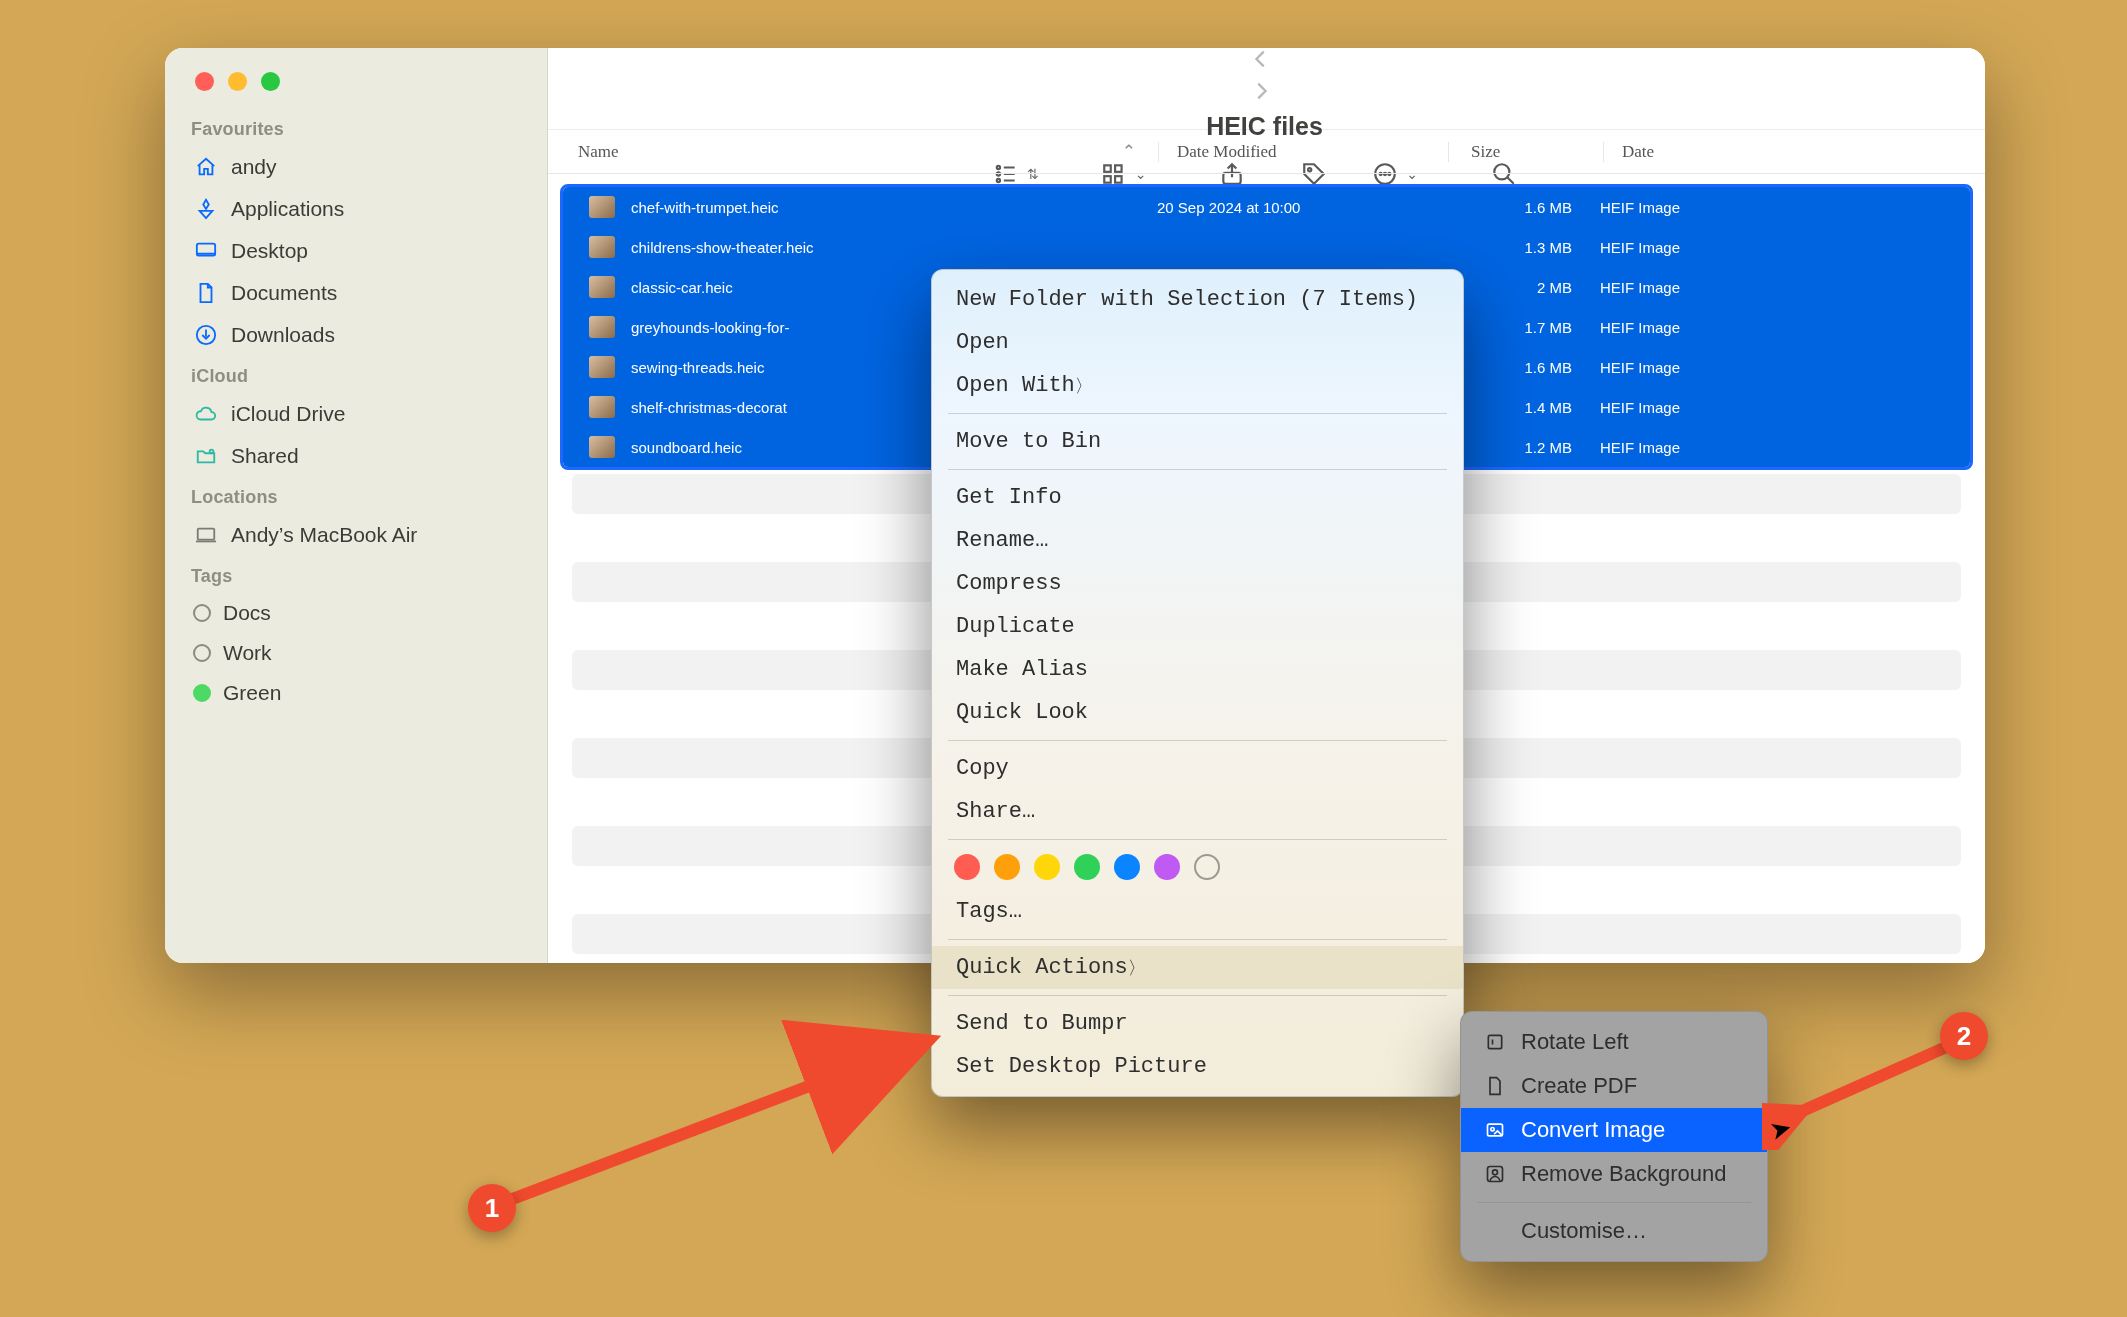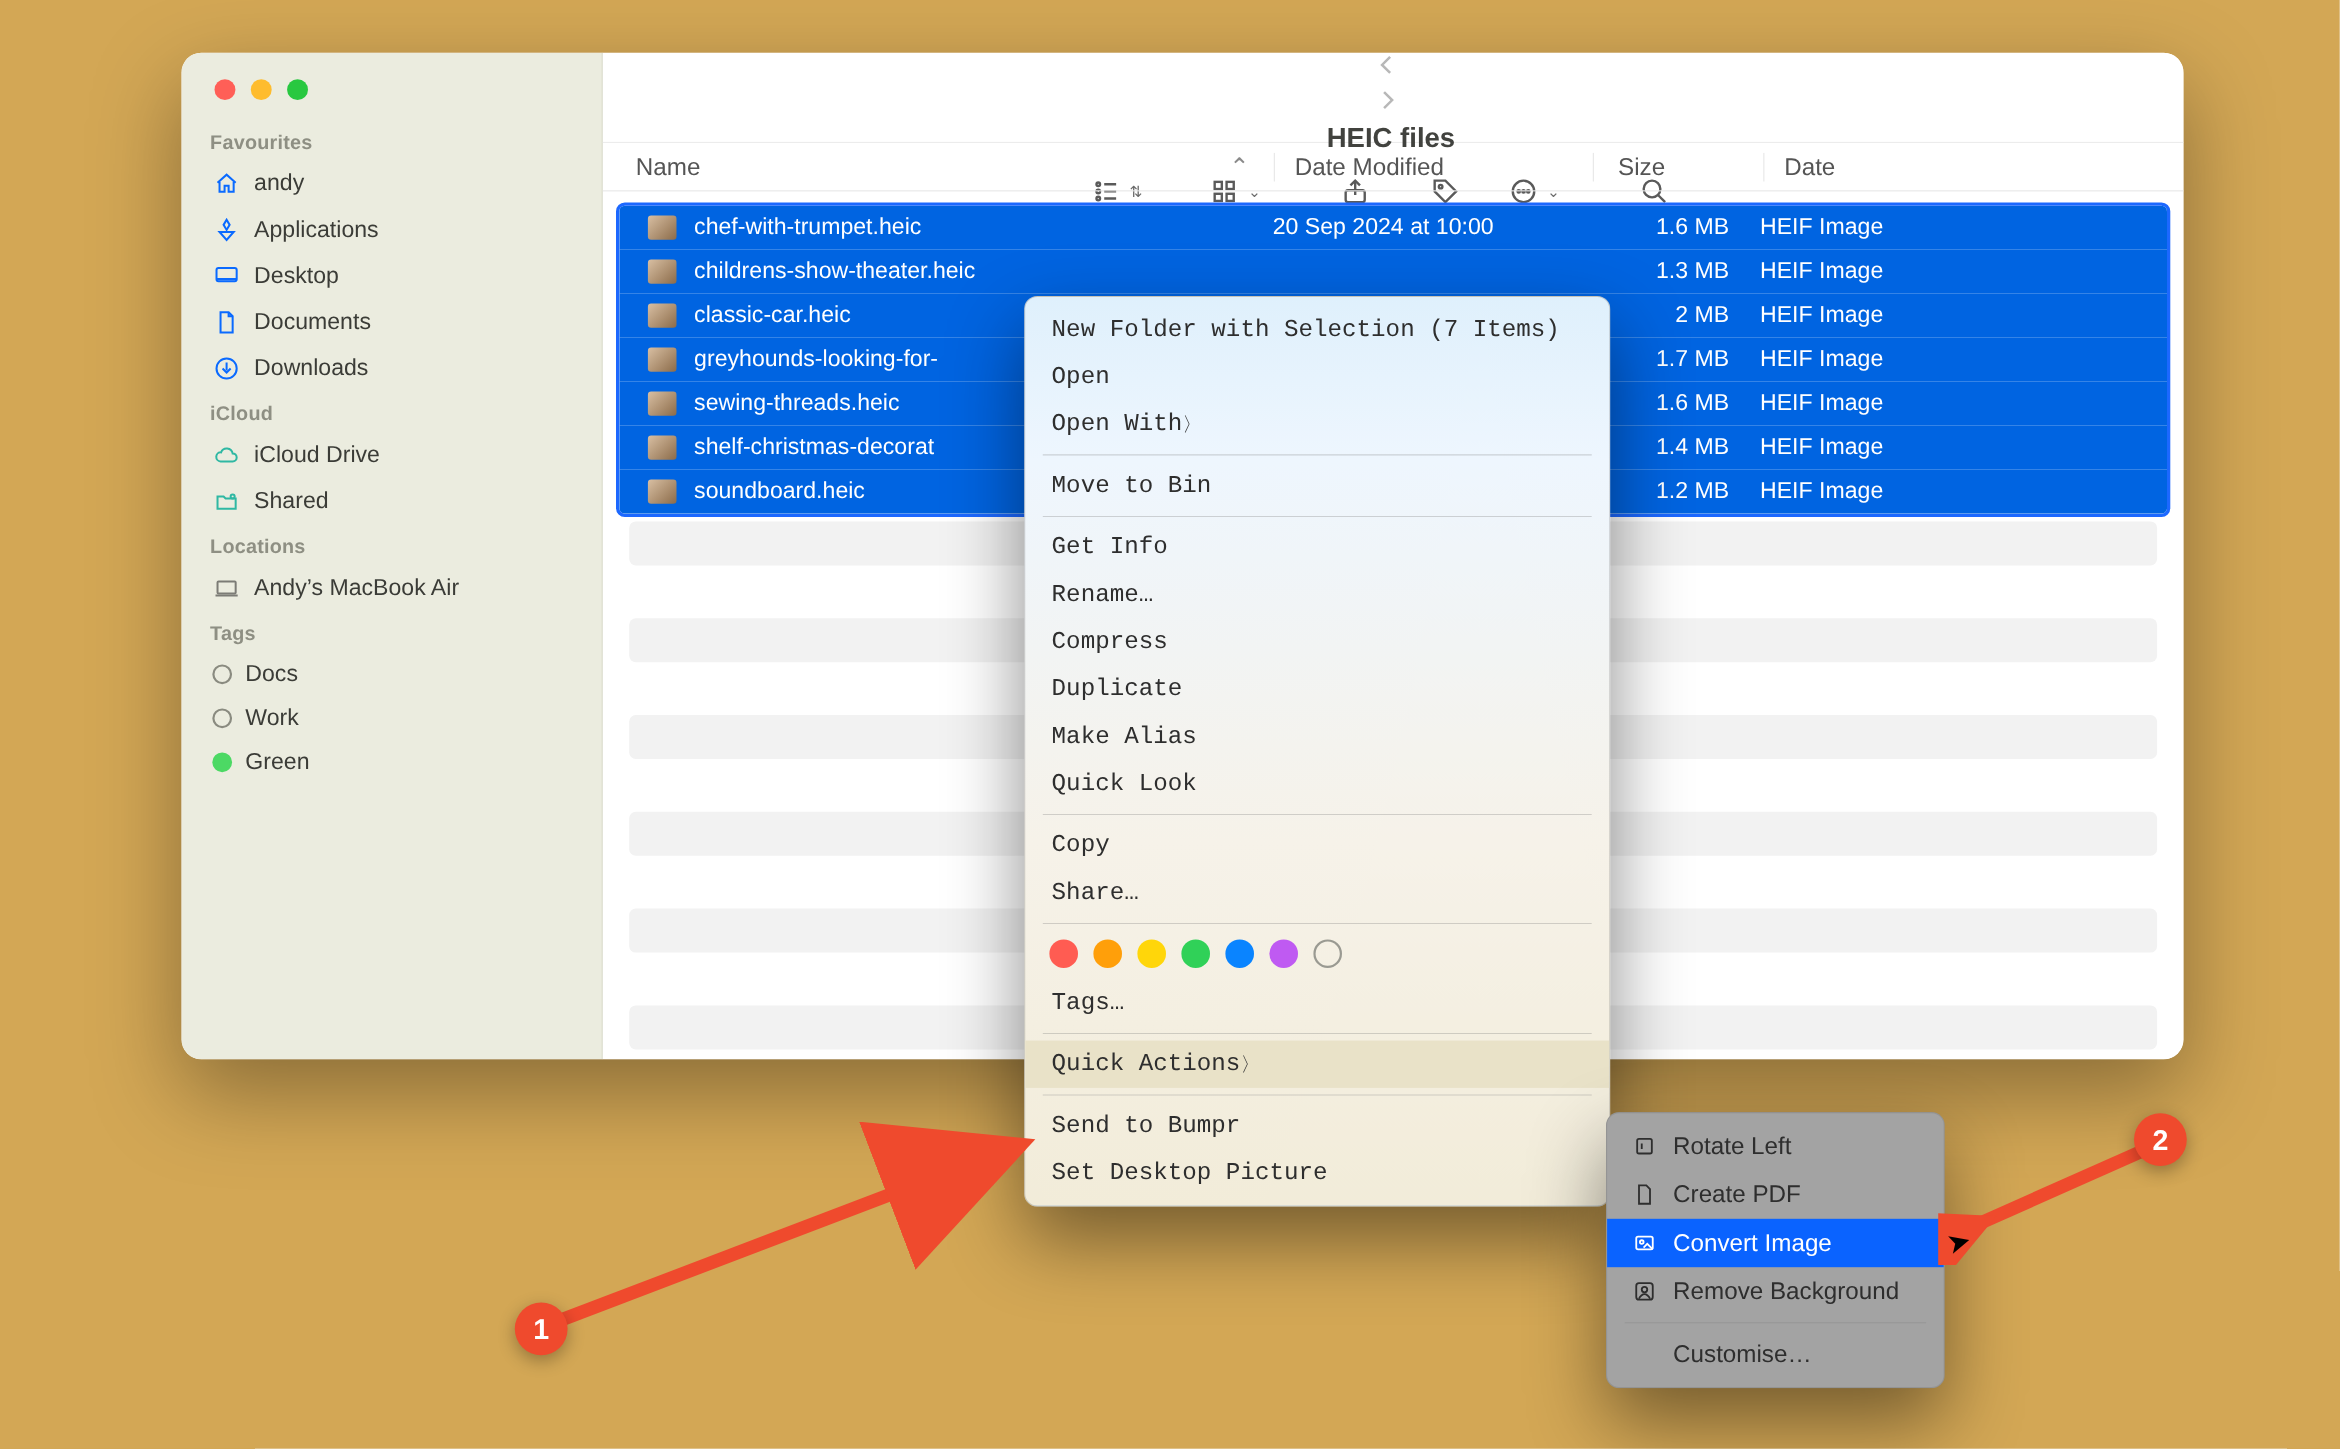--- a/index.html
+++ b/index.html
@@ -87,40 +87,40 @@
   .tbicon svg { width:26px; height:26px; }
   .tbicon.pair { width:auto; gap:8px; display:flex; align-items:center; margin-right:28px; }
   .caret-updown { font-size:14px; line-height:10px; color:#6a6a6a; }
   .tb-group { display:flex; align-items:center; gap:34px; }
 
   
   .col-header {
     height: 44px;
     display:flex; align-items:center;
     border-bottom: 1px solid #e7e7e7;
-    font-size:22px; color:#555; font-weight:500;
+    font-size:17px; color:#555; font-weight:500;font-family:Liberation Serif, serif;
   }
   .col-header .col-name { width:610px; padding-left:30px; display:flex; align-items:center; justify-content:space-between; padding-right:22px;}
   .col-header .col-date { width:290px; padding-left:18px; border-left:1px solid #e7e7e7;}
   .col-header .col-size { width:155px; padding-left:22px; border-left:1px solid #e7e7e7;}
   .col-header .col-kind { flex:1; padding-left:18px; border-left:1px solid #e7e7e7;}
 
   
   .file-area { padding: 10px 12px 0 12px; }
   .file-block {
     border: 3px solid #1c68ff;
     border-radius: 8px;
     overflow:hidden;
   }
   .row {
     display:flex; align-items:center;
     height: 40px;
     background:#0064e1;
     color:#fff;
-    font-size:21px;
+    font-size:15px;
     padding: 0 14px 0 26px;
   }
   .row .thumb {
     width:26px; height:22px;
     background:linear-gradient(135deg,#d8bfa3,#8b6b49);
     margin-right:16px;
     border-radius:3px;
   }
   .row .fname { width:560px; display:flex; align-items:center; }
   .row .fdate { width:290px; padding-left:8px;}

